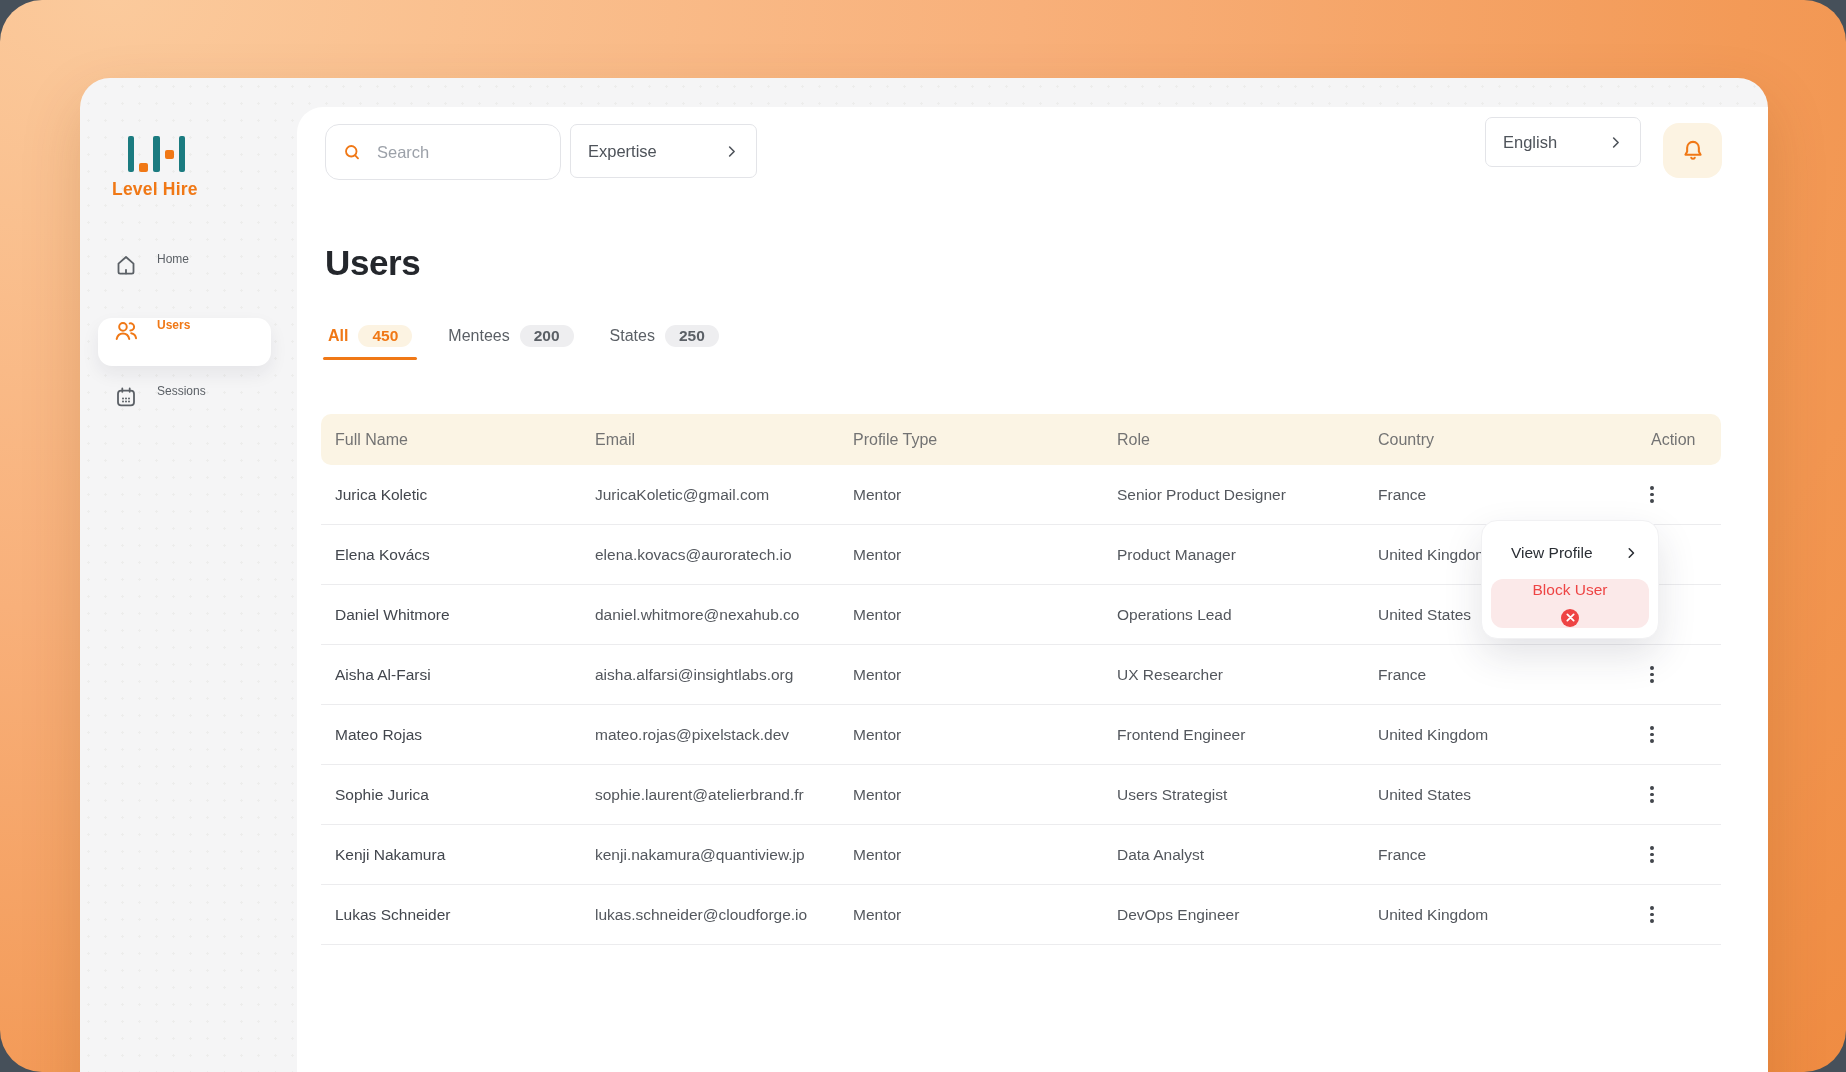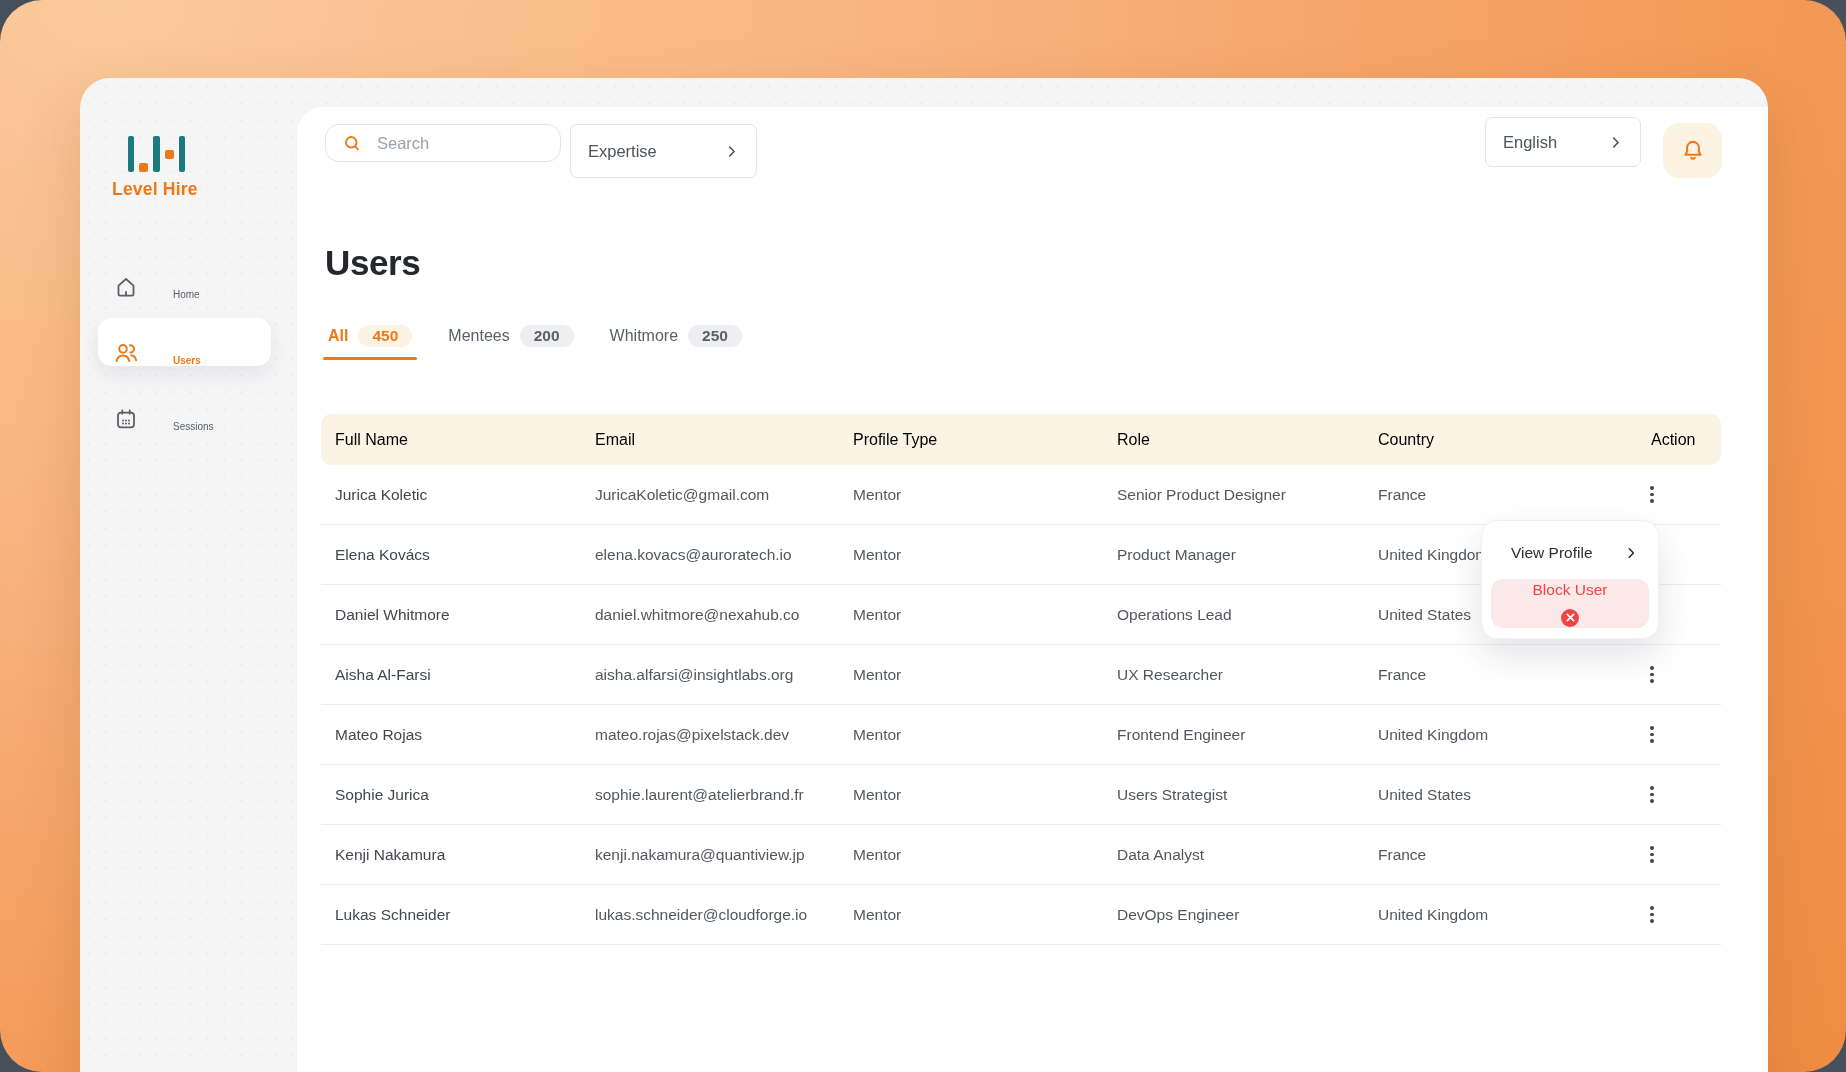--- a/index.html
+++ b/index.html
@@ -16,30 +16,30 @@
   
   .sidebar{position:absolute;left:0;top:0;width:217px;height:100%;}
   .logo{position:absolute;left:32px;top:58px;}
   .logo-mark{display:flex;gap:5px;height:36px;align-items:stretch;margin-left:16px;width:57px;}
   .logo-bar{width:9px;background:var(--teal);border-radius:2px;}
   .logo-sq{width:9px;height:9px;background:var(--accent);border-radius:2px;flex:none;}
   .logo-sq.bottom{align-self:flex-end;}
   .logo-sq.middle{align-self:center;}
   .logo-text{margin-top:7px;font-size:17.5px;font-weight:700;color:var(--accent);letter-spacing:.2px;}
   .nav{position:absolute;left:18px;right:26px;top:174px;display:flex;flex-direction:column;gap:18px;}
-  .nav-item{height:48px;border-radius:14px;display:flex;align-items:flex-end;padding-left:15px;gap:34px;
-            color:#5B6066;font-size:10px;font-weight:500;cursor:pointer;}
+  .nav-item{height:48px;border-radius:14px;display:flex;align-items:flex-start;padding-left:15px;gap:18px;
+            color:#5B6066;font-size:12px;font-weight:500;cursor:pointer;}
   .nav-item .icn{width:26px;height:26px;flex:none;display:flex;align-items:center;justify-content:center;}
   .nav-item.active{background:#fff;color:var(--accent);font-weight:700;box-shadow:0 8px 18px rgba(30,30,60,.07);}
 
   
   .content{position:absolute;left:217px;top:29px;right:0;bottom:0;background:#fff;
            border-top-left-radius:26px;z-index:1;}
 
-  .searchbox{position:absolute;left:28px;top:17px;width:236px;height:38px;border:1.5px solid #E3E4E8;
+  .searchbox{position:absolute;left:28px;top:17px;width:236px;height:56px;border:1.5px solid #E3E4E8;
              border-radius:14px;background:#fff;display:flex;align-items:center;gap:12px;padding:0 16px;}
   .searchbox input{border:none;outline:none;width:100%;font-size:16.5px;color:#3E434A;background:transparent;}
   .searchbox input::placeholder{color:#9CA1A9;}
   .selectbox{position:absolute;border:1.5px solid #E3E4E8;border-radius:7px;background:#fff;
              display:flex;align-items:center;justify-content:space-between;padding:0 17px;
              font-size:16.5px;color:#4E535A;cursor:pointer;}
   .expertisebox{left:273px;top:17px;width:187px;height:54px;}
   .englishbox{left:1188px;top:10px;width:156px;height:50px;}
   .chev{color:#4E535A;display:flex;}
   .belltile{position:absolute;left:1366px;top:16px;width:59px;height:55px;border-radius:16px;
@@ -54,21 +54,21 @@
   .tab .tab-badge{height:22px;padding:0 14px;border-radius:16px;background:#EEEEF0;color:#5B6066;
                   font-size:15.5px;font-weight:600;display:flex;align-items:center;}
   .tab.active .tab-label{color:var(--accent);font-weight:700;}
   .tab.active .tab-badge{background:#FCF3E2;color:var(--accent);}
   .tab.active::after{content:"";position:absolute;left:0;right:0;bottom:0;height:3px;border-radius:3px;background:var(--accent);}
 
   
   .table{position:absolute;left:24px;top:307px;width:1400px;}
   .t-head,.t-row{display:grid;grid-template-columns:260px 258px 264px 261px 273px 84px;align-items:center;}
   .t-head{height:51px;background:var(--cream);border-radius:10px;}
-  .t-head .th{padding-left:14px;font-size:16px;color:#000000;font-weight:500;}
+  .t-head .th{padding-left:14px;font-size:16px;color:#737373;font-weight:500;}
   .t-row{height:60px;border-bottom:1px solid #ECECEE;}
   .t-row .td{padding-left:14px;font-size:15.5px;color:#53575D;}
   .t-row .td.name{color:#42464D;}
   .td.action-cell{padding-left:6px;}
   .kebab{width:18px;height:26px;display:flex;flex-direction:column;gap:2.8px;align-items:center;justify-content:center;
          background:none;border:none;cursor:pointer;padding:0;}
   .kebab i{width:3.8px;height:3.8px;border-radius:50%;background:#43474D;display:block;}
 
   
   .popup{position:absolute;left:1184px;top:413px;width:178px;z-index:10;background:#fff;border-radius:16px;
@@ -185,21 +185,21 @@
         <div class="tabs">
           <div class="tab active">
             <span class="tab-label">All</span>
             <span class="tab-badge">450</span>
           </div>
           <div class="tab">
             <span class="tab-label">Mentees</span>
             <span class="tab-badge">200</span>
           </div>
           <div class="tab">
-            <span class="tab-label">Whitmore</span>
+            <span class="tab-label">States</span>
             <span class="tab-badge">250</span>
           </div>
         </div>
 
         <div class="table">
           <div class="t-head" id="t-head">
               <div class="th">Full Name</div>
               <div class="th">Email</div>
               <div class="th">Profile Type</div>
               <div class="th">Role</div>

